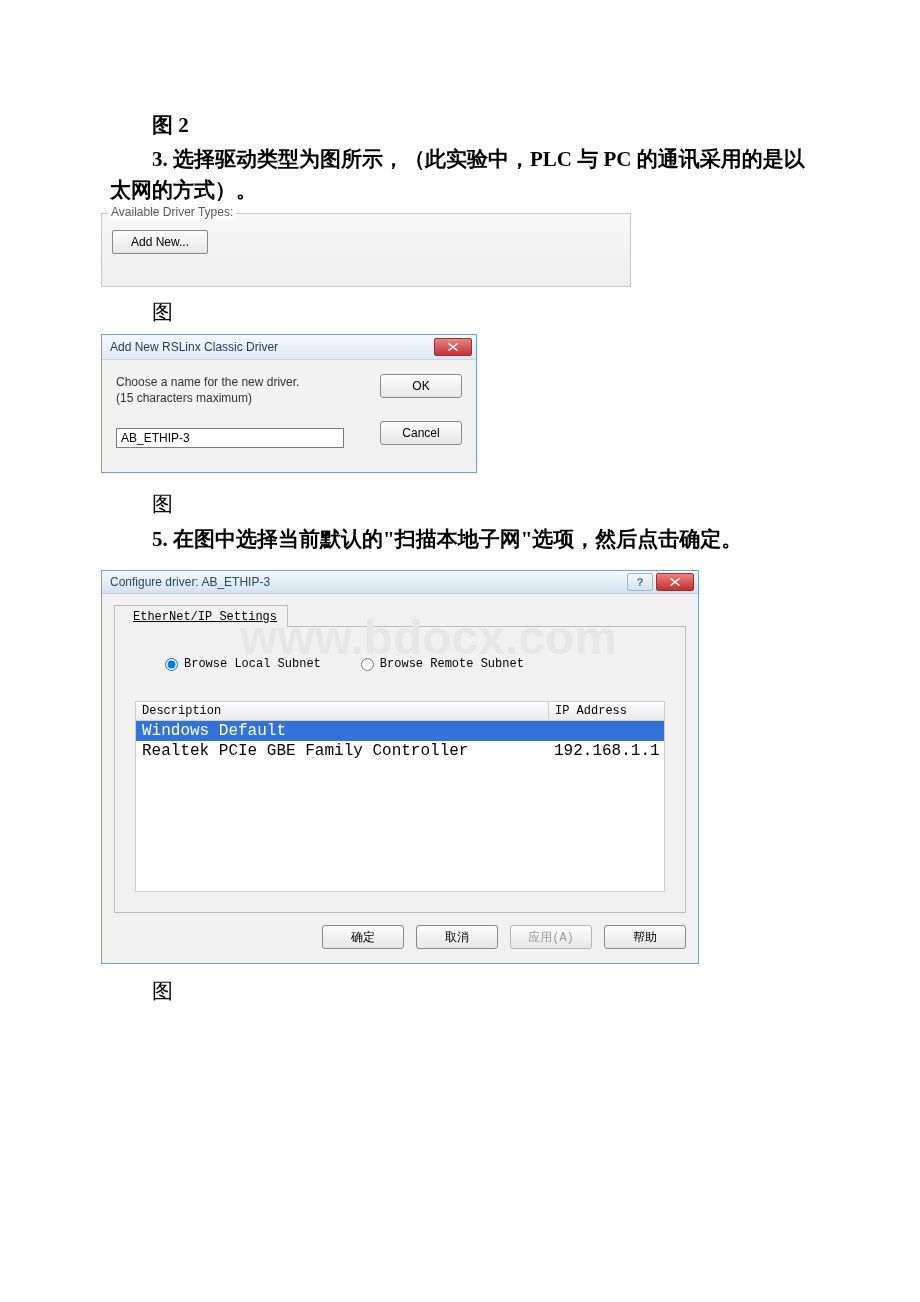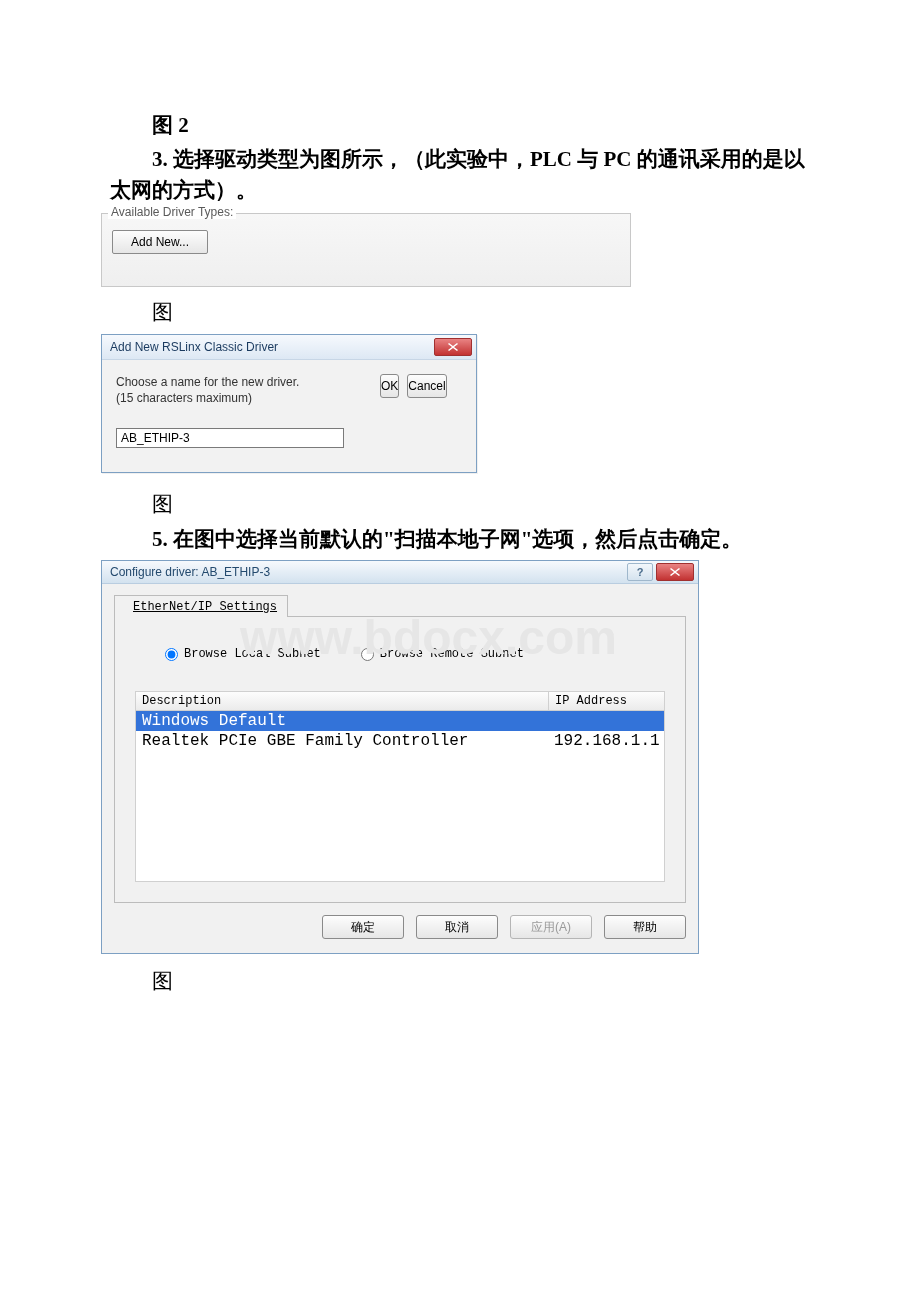--- a/index.html
+++ b/index.html
@@ -110,35 +110,35 @@
     width: 228px;
     height: 20px;
     border: 1px solid #7a7a7a;
     background: #fff;
     font-size: 12px;
     padding: 0 4px;
     font-family: inherit;
     box-sizing: border-box;
     display:block;
   }
-  .dlg-addnew .body .right { width: 82px; display:flex; flex-direction:row; gap:8px;text-align:center; }
+  .dlg-addnew .body .right { width: 82px; display:flex; flex-direction:column; gap:23px;text-align:center; }
   .win-btn {
     height: 22px;
     border: 1px solid #8a8a8a;
     border-radius: 3px;
     background: linear-gradient(#fdfdfd,#e6e6e6);
     font-size: 12px;
     display:flex; align-items:center; justify-content:center;
   }
   .win-btn.disabled { color:#9a9a9a; border-color:#b5b5b5; }
 
   
   .dlg-config {
     width: 596px;
-    margin: 6px 0 12px -4px;
+    margin: 16px 0 12px -4px;
     font-family: "Tahoma", "SimSun", sans-serif;
     border: 1px solid #7da0c3;
   }
   .dlg-config .titlebar {
     height: 22px;
     background: linear-gradient(#f6f9fd,#d3e2ef);
     border-bottom: 1px solid #b9cde0;
     display:flex; align-items:center;
     padding: 0 4px 0 8px;
     font-size: 12px;
@@ -208,21 +208,21 @@
   .dlg-config .listbody .row .c1 { flex: 0 0 400px; padding: 1px 6px; }
   .dlg-config .listbody .row .c2 { flex: 1; padding: 1px 6px; }
   .dlg-config .listbody .row.sel .c1,
   .dlg-config .listbody .row.sel .c2 { background:#3373d9; color:#fff; }
   .dlg-config .btnrow {
     display:flex;
     justify-content:flex-end;
     gap: 12px;
     margin-top: 12px;
   }
-  .dlg-config .btnrow .win-btn { width: 80px; font-family: Liberation Sans, sans-serif; }
+  .dlg-config .btnrow .win-btn { width: 80px; font-family: Liberation Mono, monospace; }
 
   .watermark {
     position:absolute;
     left: 240px; top: 610px;
     font-size: 48px;
     font-family: Arial, sans-serif;
     color: #e6e6e6;
     letter-spacing: 0;
     pointer-events:none;
     font-weight:bold;

